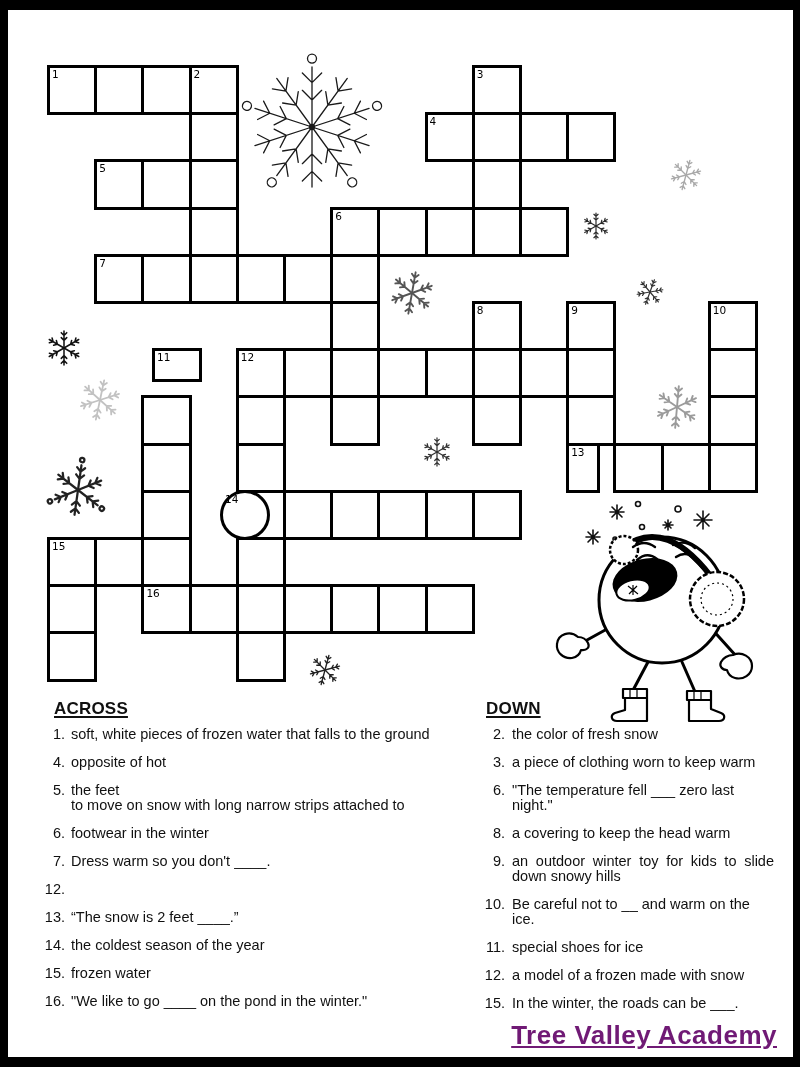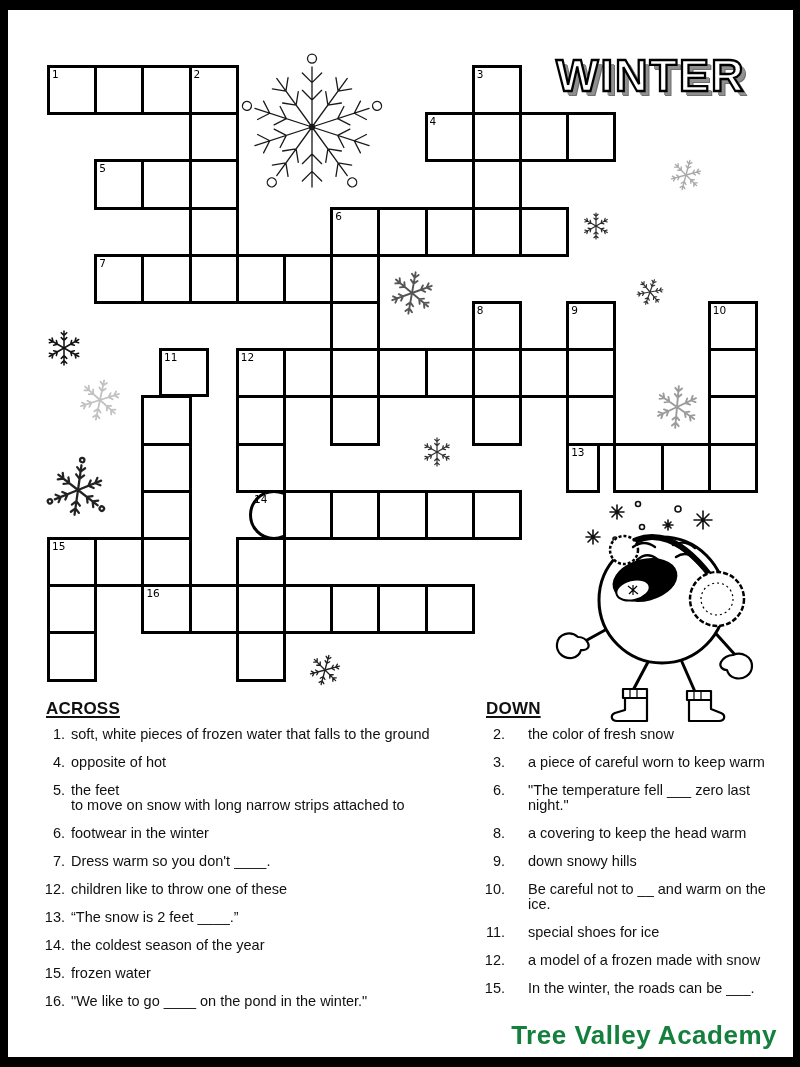--- a/index.html
+++ b/index.html
@@ -43,41 +43,40 @@
     letter-spacing:.2px;
   }
   .clue{display:flex;margin-bottom:13px;font-size:14.5px;line-height:15px;}
   .clue .cn{flex:0 0 auto;text-align:right;margin-right:6px;}
   .clue .ct{flex:1 1 auto;}
   .clue .ct .ln{display:block;}
   .clue .ct .just{text-align:justify;text-align-last:justify;}
   #across-clues{left:35px;top:690px;width:425px;}
   #across-clues .cn{width:22px;}
   #across-clues .ct{max-width:382px;}
-  #across-clues .hdr{margin-left:3px;}
+  #across-clues .hdr{margin-left:11px;}
   #down-clues{left:476px;top:690px;width:290px;}
   #down-clues .cn{width:21px;margin-right:7px;}
-  #down-clues .ct{max-width:262px;margin-left:16px;}
+  #down-clues .ct{max-width:262px;}
   #down-clues .hdr{margin-left:2px;}
   
   .footer{
     position:absolute;right:16px;top:1010px;
     font-size:26px;font-weight:bold;letter-spacing:.5px;
     white-space:nowrap;
   }
   
   .decor{position:absolute;left:0;top:0;pointer-events:none;}
   #snowman-svg{position:absolute;left:537px;top:477px;pointer-events:none;}
 </style>
 </head>
 <body>
 
 <div class="page">
 
-  <div class="title">WINTER</div>
 
   <svg class="decor" id="flake-svg" width="785" height="1047" viewBox="0 0 785 1047">
       <g transform="translate(304,117) rotate(0)" stroke="#1a1a1a" fill="none" stroke-width="1.3" stroke-linecap="round">
         <g transform="rotate(0)">
           <path d="M0,0 L0,-60 M0,-27 l-9.672,-9.672 M0,-27 l9.672,-9.672 M0,-44.4 l-9.672,-9.672 M0,-44.4 l9.672,-9.672"></path>
           <circle cx="0" cy="-68.4" r="4.5" fill="#fff"></circle>
         </g>
         <g transform="rotate(36)">
           <path d="M0,0 L0,-60 M0,-27 l-9.672,-9.672 M0,-27 l9.672,-9.672 M0,-44.4 l-9.672,-9.672 M0,-44.4 l9.672,-9.672"></path>
         </g>
@@ -360,21 +359,21 @@
       <div class="cell" style="left: 322.2px; top: 291px; width: 50.2px; height: 50.2px;"></div>
       <div class="cell" style="left: 463.8px; top: 291px; width: 50.2px; height: 50.2px;">
         <span class="num">8</span>
       </div>
       <div class="cell" style="left: 558.2px; top: 291px; width: 50.2px; height: 50.2px;">
         <span class="num">9</span>
       </div>
       <div class="cell" style="left: 699.8px; top: 291px; width: 50.2px; height: 50.2px;">
         <span class="num">10</span>
       </div>
-      <div class="cell" style="left: 151px; top: 338.2px; width: 50.2px; height: 49px;">
+      <div class="cell" style="left: 144px; top: 338.2px; width: 50.2px; height: 34px;">
         <span class="num">11</span>
       </div>
       <div class="cell" style="left: 227.8px; top: 338.2px; width: 50.2px; height: 50.2px; text-decoration: underline;">
         <span class="num">12</span>
       </div>
       <div class="cell" style="left: 275px; top: 338.2px; width: 50.2px; height: 50.2px;"></div>
       <div class="cell" style="left: 322.2px; top: 338.2px; width: 50.2px; height: 50.2px;"></div>
       <div class="cell" style="left: 369.4px; top: 338.2px; width: 50.2px; height: 50.2px;"></div>
       <div class="cell" style="left: 416.6px; top: 338.2px; width: 50.2px; height: 50.2px;"></div>
       <div class="cell" style="left: 463.8px; top: 338.2px; width: 50.2px; height: 50.2px;"></div>
@@ -389,21 +388,21 @@
       <div class="cell" style="left: 699.8px; top: 385.4px; width: 50.2px; height: 50.2px;"></div>
       <div class="cell" style="left: 133.4px; top: 432.6px; width: 50.2px; height: 50.2px;"></div>
       <div class="cell" style="left: 227.8px; top: 432.6px; width: 50.2px; height: 50.2px;"></div>
       <div class="cell" style="left: 558.2px; top: 432.6px; width: 34px; height: 50.2px;">
         <span class="num">13</span>
       </div>
       <div class="cell" style="left: 605.4px; top: 432.6px; width: 50.2px; height: 50.2px;"></div>
       <div class="cell" style="left: 652.6px; top: 432.6px; width: 50.2px; height: 50.2px;"></div>
       <div class="cell" style="left: 699.8px; top: 432.6px; width: 50.2px; height: 50.2px;"></div>
       <div class="cell" style="left: 133.4px; top: 479.8px; width: 50.2px; height: 50.2px;"></div>
-      <div class="cell" style="left: 241px; top: 479.8px; width: 50.2px; height: 50.2px; border-radius: 25px;">
+      <div class="cell" style="left: 212px; top: 479.8px; width: 50.2px; height: 50.2px; border-radius: 25px;">
         <span class="num">14</span>
       </div>
       <div class="cell" style="left: 275px; top: 479.8px; width: 50.2px; height: 50.2px;"></div>
       <div class="cell" style="left: 322.2px; top: 479.8px; width: 50.2px; height: 50.2px;"></div>
       <div class="cell" style="left: 369.4px; top: 479.8px; width: 50.2px; height: 50.2px;"></div>
       <div class="cell" style="left: 416.6px; top: 479.8px; width: 50.2px; height: 50.2px;"></div>
       <div class="cell" style="left: 463.8px; top: 479.8px; width: 50.2px; height: 50.2px;"></div>
       <div class="cell" style="left: 39px; top: 527px; width: 50.2px; height: 50.2px;">
         <span class="num">15</span>
       </div>
@@ -491,21 +490,20 @@
         <div class="clue">
           <div class="cn">6.</div>
           <div class="ct">footwear in the winter</div>
         </div>
         <div class="clue">
           <div class="cn">7.</div>
           <div class="ct">Dress warm so you don't ____.</div>
         </div>
         <div class="clue">
           <div class="cn">12.</div>
-          <div class="ct">children like to throw one of these</div>
         </div>
         <div class="clue">
           <div class="cn">13.</div>
           <div class="ct">“The snow is 2 feet ____.”</div>
         </div>
         <div class="clue">
           <div class="cn">14.</div>
           <div class="ct">the coldest season of the year</div>
         </div>
         <div class="clue">
@@ -521,33 +519,34 @@
 
   <div class="clues" id="down-clues">
     <div class="hdr">DOWN</div>
     <div>
         <div class="clue">
           <div class="cn">2.</div>
           <div class="ct">the color of fresh snow</div>
         </div>
         <div class="clue">
           <div class="cn">3.</div>
-          <div class="ct">a piece of careful worn to keep warm</div>
+          <div class="ct">a piece of clothing worn to keep warm</div>
         </div>
         <div class="clue">
           <div class="cn">6.</div>
           <div class="ct">"The temperature fell ___ zero last night."</div>
         </div>
         <div class="clue">
           <div class="cn">8.</div>
           <div class="ct">a covering to keep the head warm</div>
         </div>
         <div class="clue">
           <div class="cn">9.</div>
           <div class="ct">
+            <span class="ln just">an outdoor winter toy for kids to slide</span>
             <span class="ln">down snowy hills</span>
           </div>
         </div>
         <div class="clue">
           <div class="cn">10.</div>
           <div class="ct">Be careful not to __ and warm on the ice.</div>
         </div>
         <div class="clue">
           <div class="cn">11.</div>
           <div class="ct">special shoes for ice</div>
@@ -556,15 +555,15 @@
           <div class="cn">12.</div>
           <div class="ct">a model of a frozen made with snow</div>
         </div>
         <div class="clue">
           <div class="cn">15.</div>
           <div class="ct">In the winter, the roads can be ___.</div>
         </div>
       </div>
   </div>
 
-  <div class="footer" style="color: #15803d;">Tree Valley Academy</div>
+  <div class="footer" style="color: #701a75; text-decoration: underline;">Tree Valley Academy</div>
 
 </div>
 
 </body></html>

